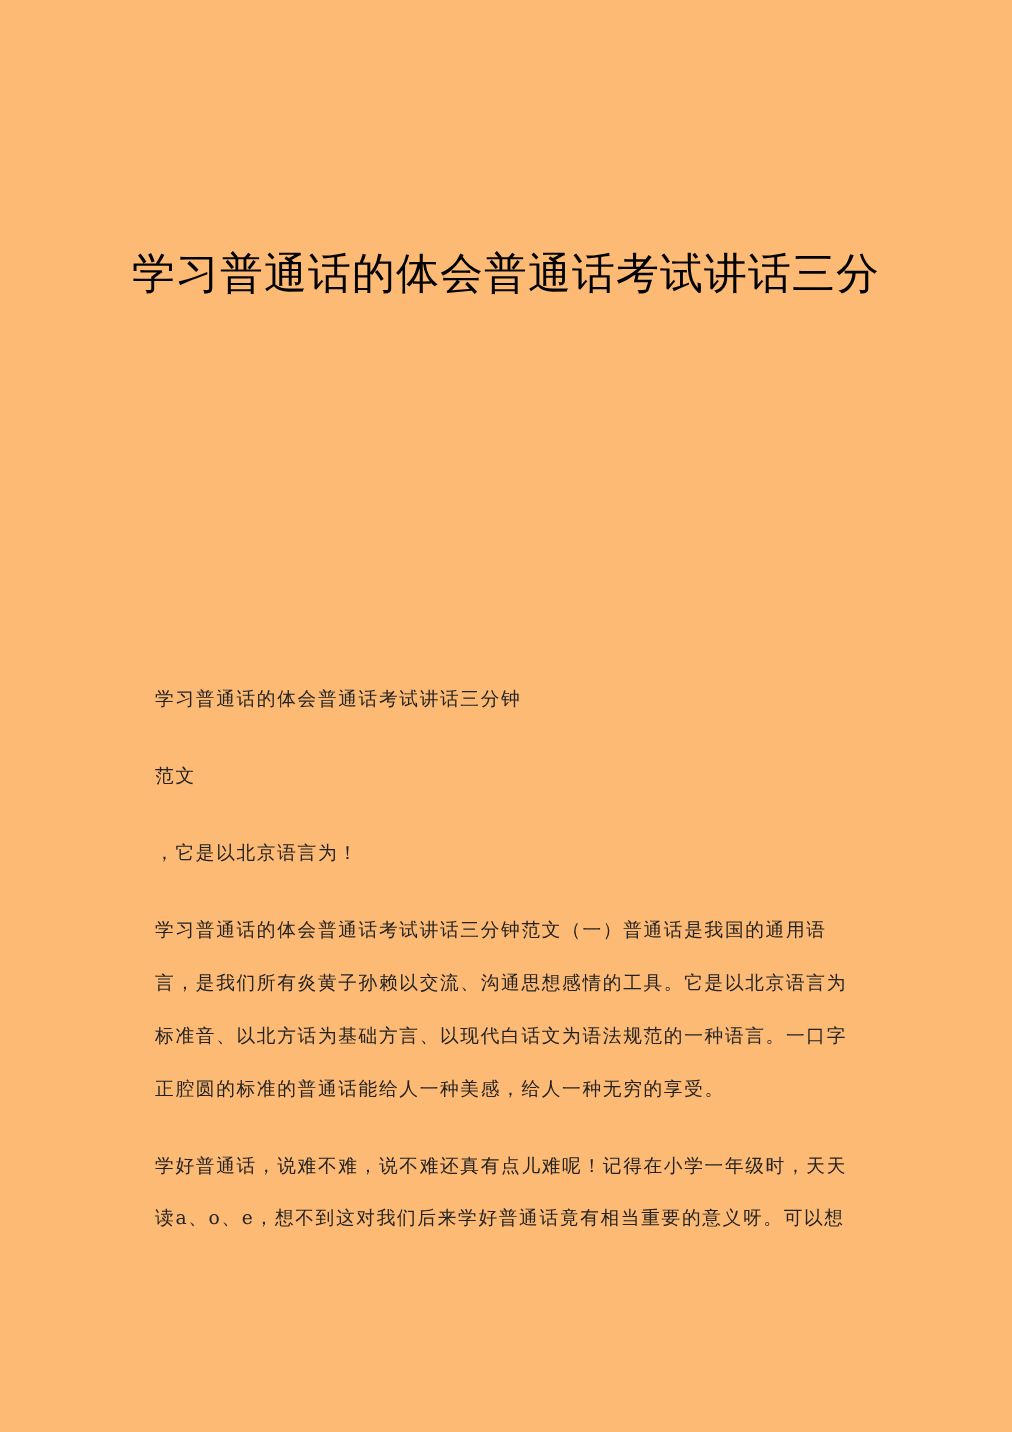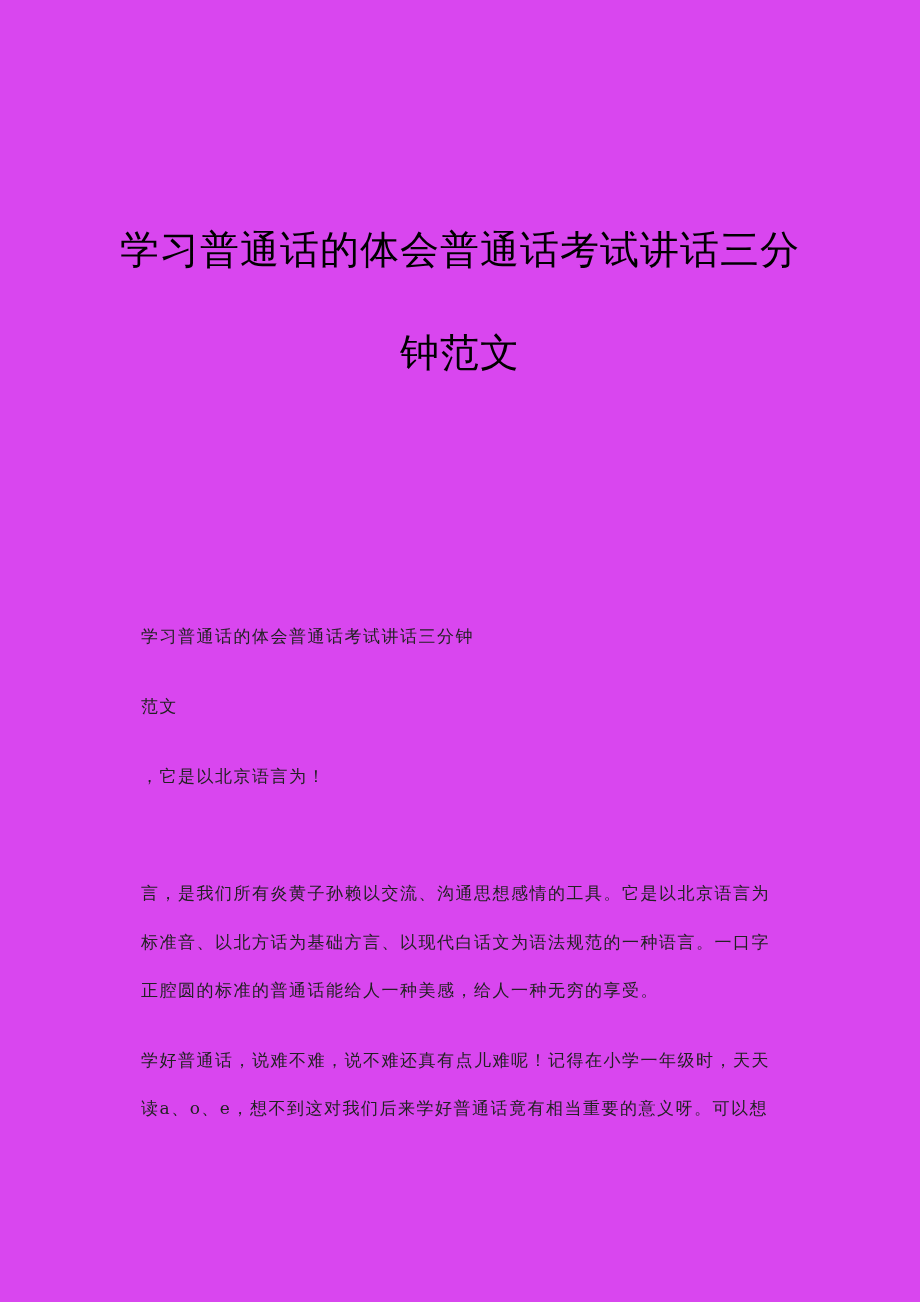--- a/index.html
+++ b/index.html
@@ -12,21 +12,21 @@
       height: 1302px;
       position: relative;
       overflow: hidden;
       color: #111111;
       font-family: "DejaVu Sans", "Liberation Sans", sans-serif;
     }
     .page {
       position: absolute;
       left: 0; top: 0;
       width: 920px; height: 1302px;
-      background: #d946ef;
+      background: #fdba74;
     }
     .title {
       position: absolute;
       left: 0;
       width: 920px;
       text-align: center;
       font-family: "DejaVu Serif", "Liberation Serif", serif;
       font-size: 39px;
       line-height: 44px;
       color: #000000;
@@ -43,25 +43,25 @@
       color: #222222;
       white-space: nowrap;
       letter-spacing: 1.5px;
     }
   </style>
 </head>
 <body>
 
 <div class="page">
   <div class="title l1">学习普通话的体会普通话考试讲话三分</div>
-  <div class="title l2">钟范文</div>
 
   <div class="body-line" style="top:626px;text-align:right;">学习普通话的体会普通话考试讲话三分钟</div>
   <div class="body-line" style="top:696px;text-align:center;">范文</div>
   <div class="body-line" style="top:766px;">，它是以北京语言为！</div>
 
+  <div class="body-line" style="top:836px;">学习普通话的体会普通话考试讲话三分钟范文（一）普通话是我国的通用语</div>
   <div class="body-line" style="top:884px;font-family:Liberation Serif, serif;">言，是我们所有炎黄子孙赖以交流、沟通思想感情的工具。它是以北京语言为</div>
   <div class="body-line" style="top:932px;">标准音、以北方话为基础方言、以现代白话文为语法规范的一种语言。一口字</div>
   <div class="body-line" style="top:1050px;">学好普通话，说难不难，说不难还真有点儿难呢！记得在小学一年级时，天天</div>
 
   <div class="body-line" style="top:980px;">正腔圆的标准的普通话能给人一种美感，给人一种无穷的享受。</div>
   <div class="body-line" style="top:1098px;">读a、o、e，想不到这对我们后来学好普通话竟有相当重要的意义呀。可以想</div>
 </div>
 
 </body></html>

